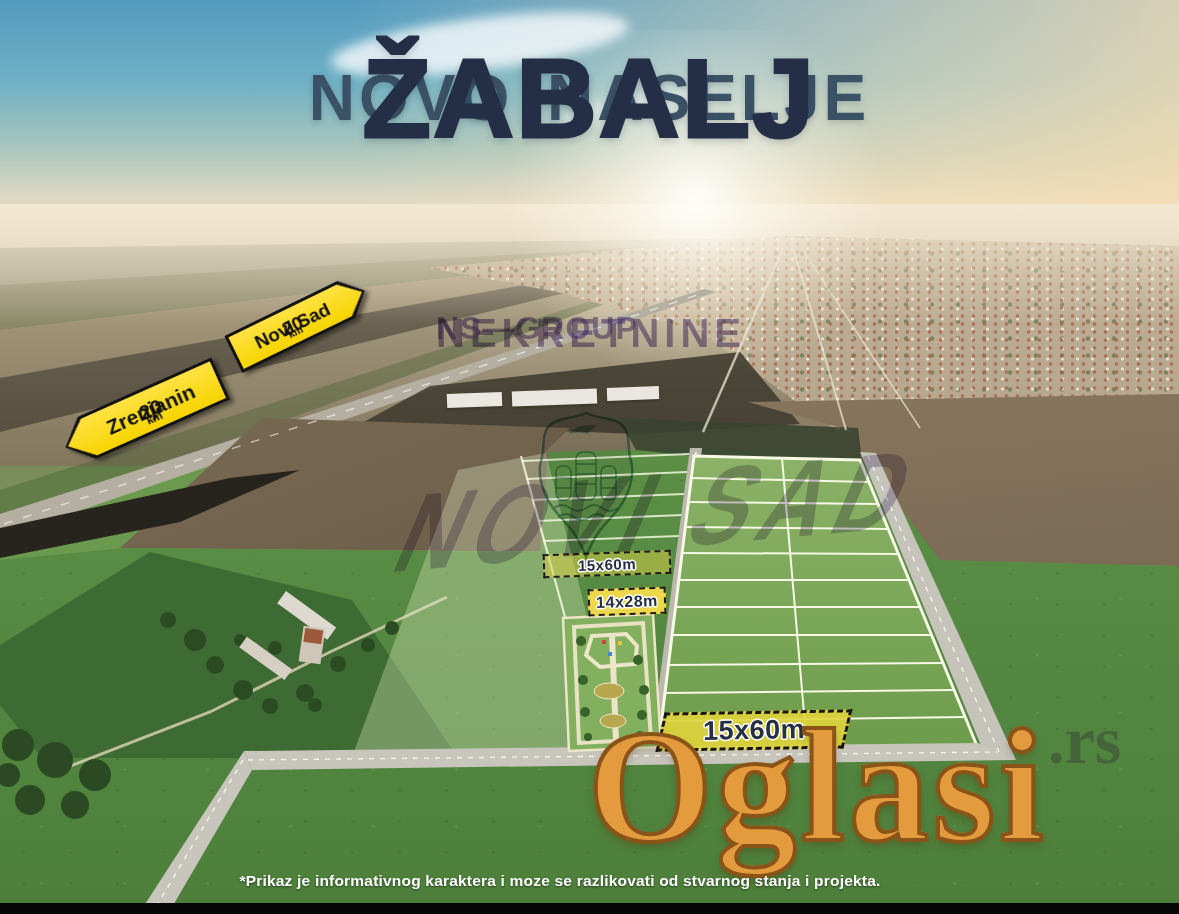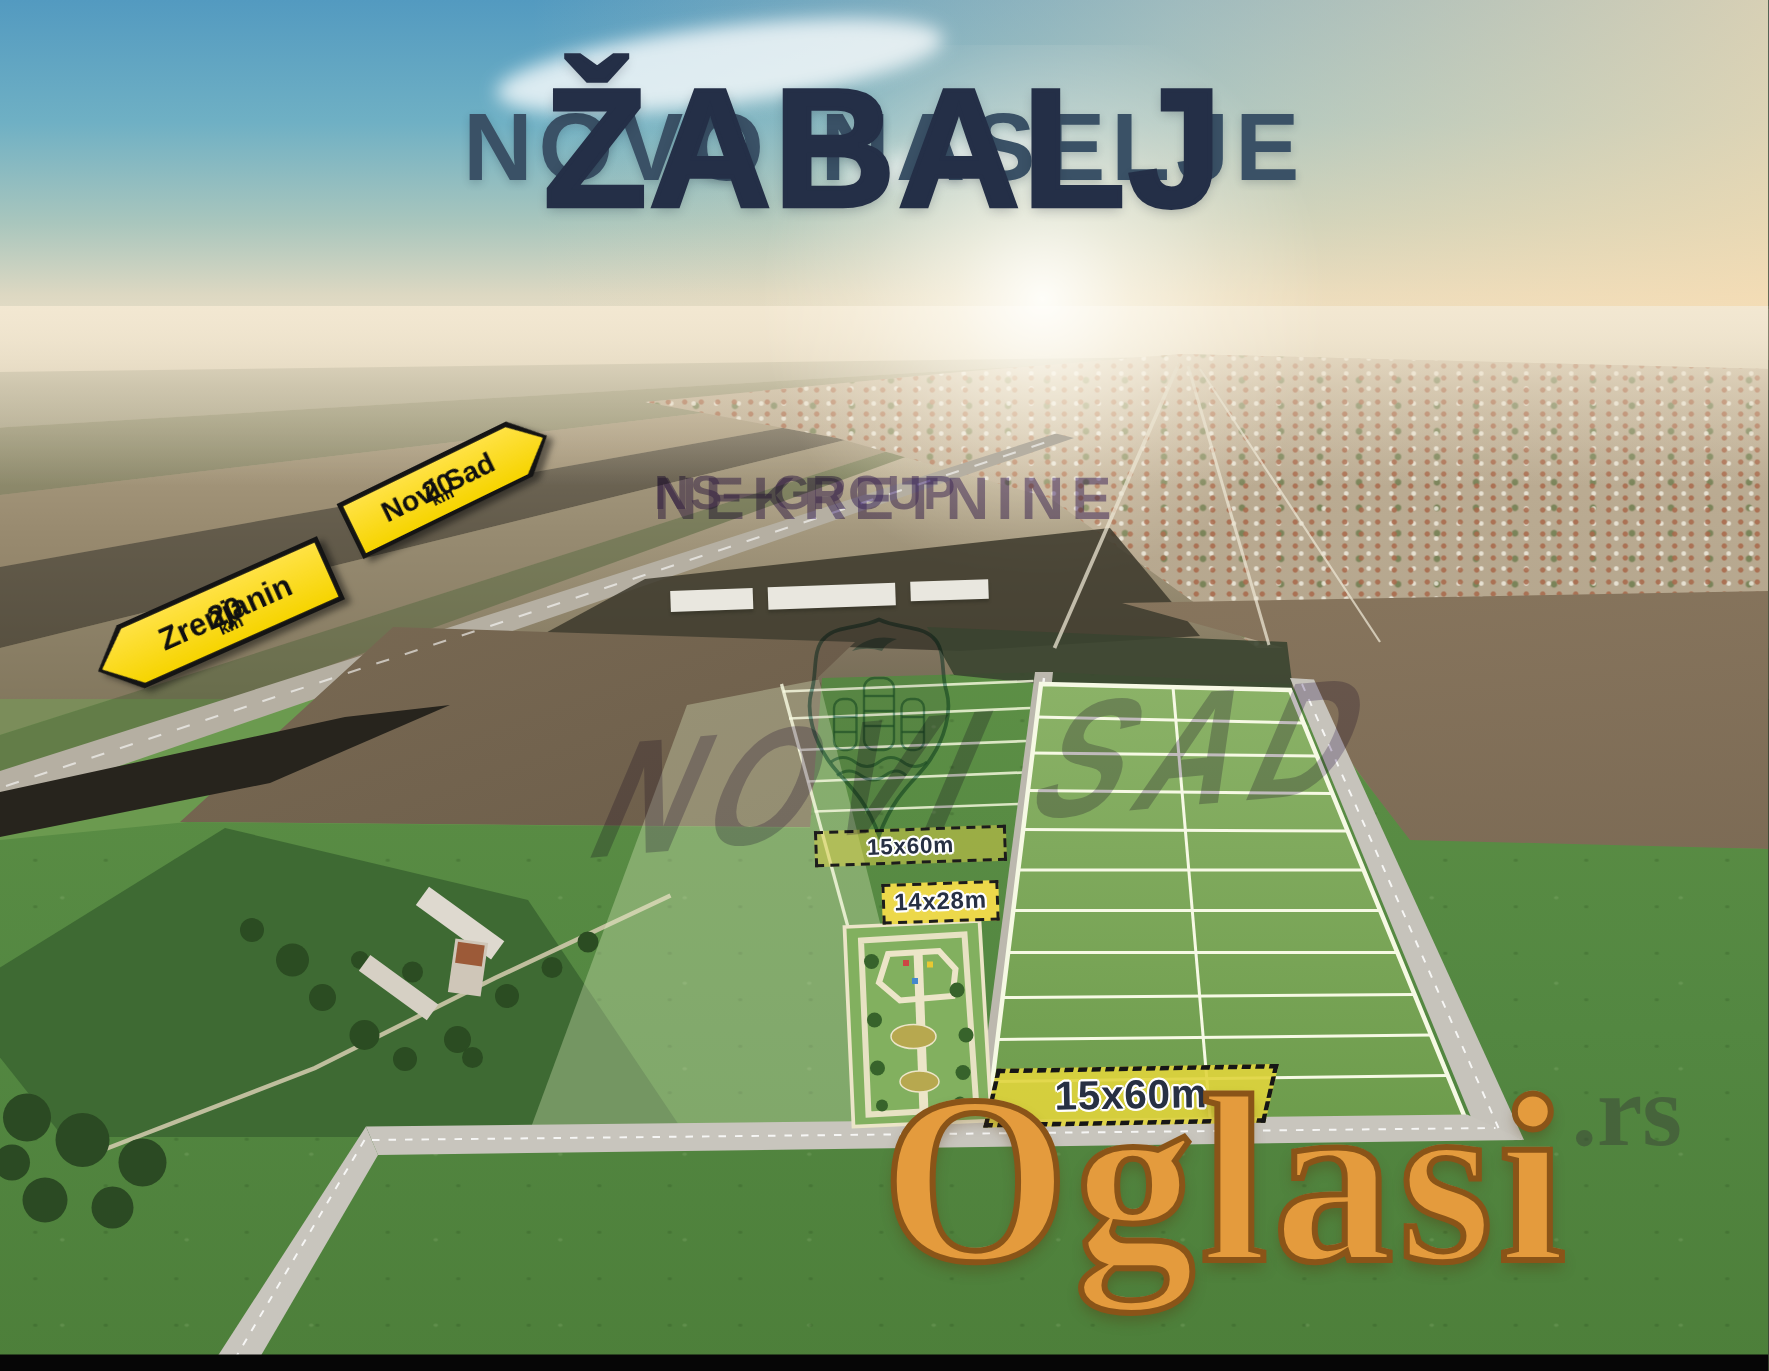--- a/index.html
+++ b/index.html
@@ -337,15 +337,16 @@
       <span>20</span>
       <span class="km">km</span>
     </div>
   </div>
 
   <div class="title">
     <span class="t1">NOVO NASELJE</span>
     <span class="t2">ŽABALJ</span>
   </div>
 
+  <div class="disclaimer">*Prikaz je informativnog karaktera i moze se razlikovati od stvarnog stanja i projekta.</div>
   <div class="blackbar"></div>
 
 </div>
 
 </body></html>

